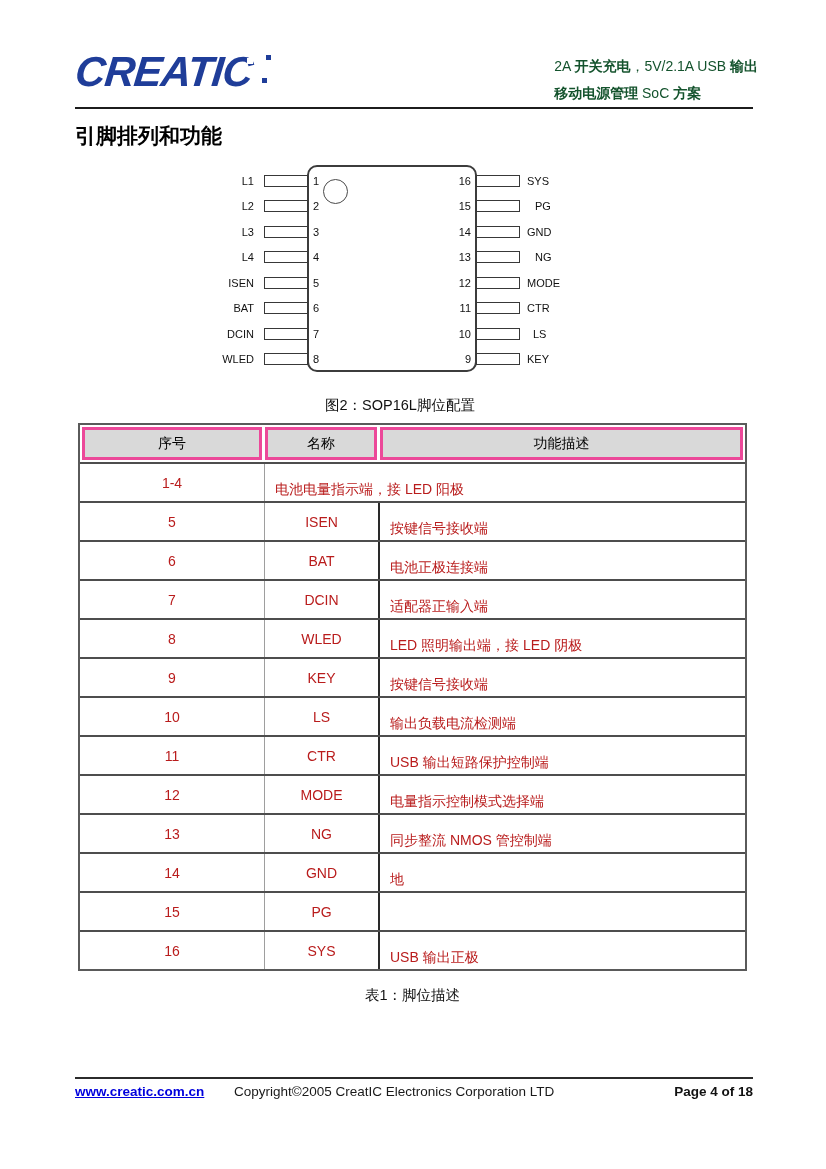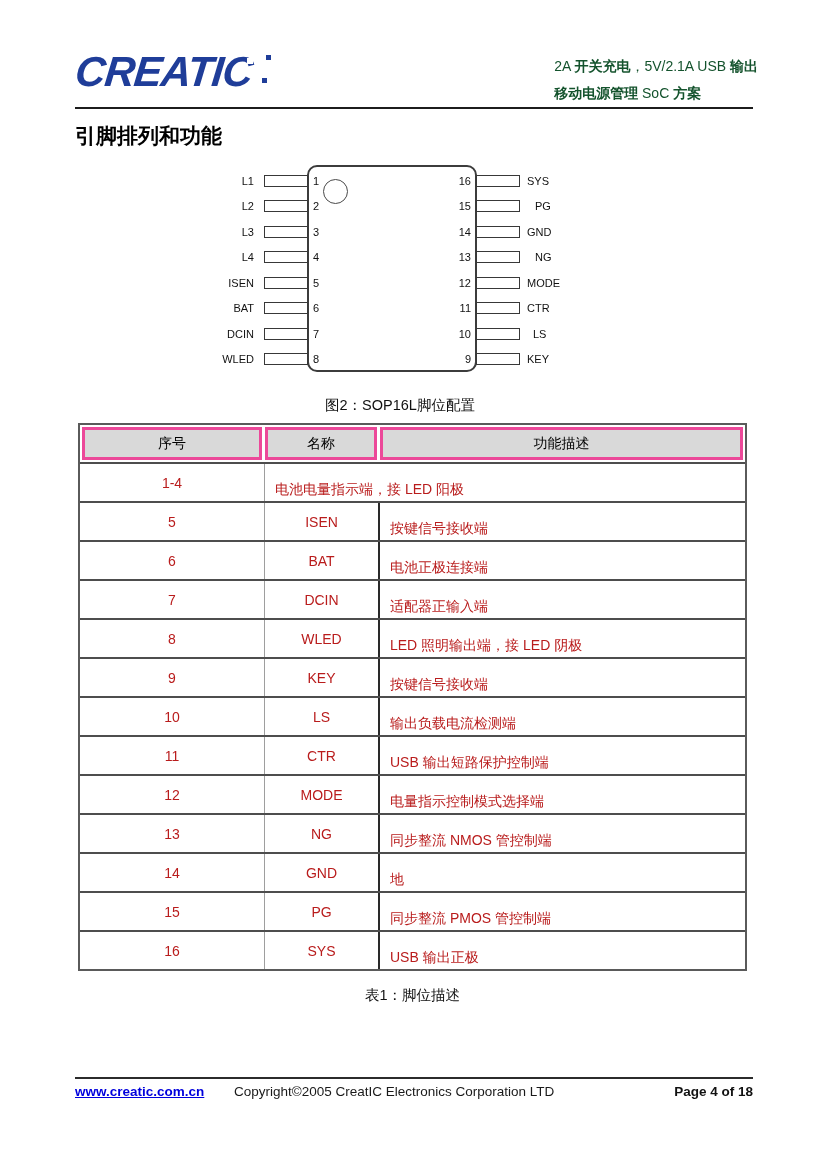--- a/index.html
+++ b/index.html
@@ -240,21 +240,20 @@
         <div class="tc tc3">同步整流 NMOS 管控制端</div>
       </div>
     <div class="trow">
         <div class="tc tc1">14</div>
         <div class="tc tc2">GND</div>
         <div class="tc tc3">地</div>
       </div>
     <div class="trow">
         <div class="tc tc1">15</div>
         <div class="tc tc2">PG</div>
-        <div class="tc tc3">同步整流 PMOS 管控制端</div>
       </div>
     <div class="trow">
         <div class="tc tc1">16</div>
         <div class="tc tc2">SYS</div>
         <div class="tc tc3">USB 输出正极</div>
       </div>
   </div>
 
   <div class="tbl-caption">表1：脚位描述</div>
 

